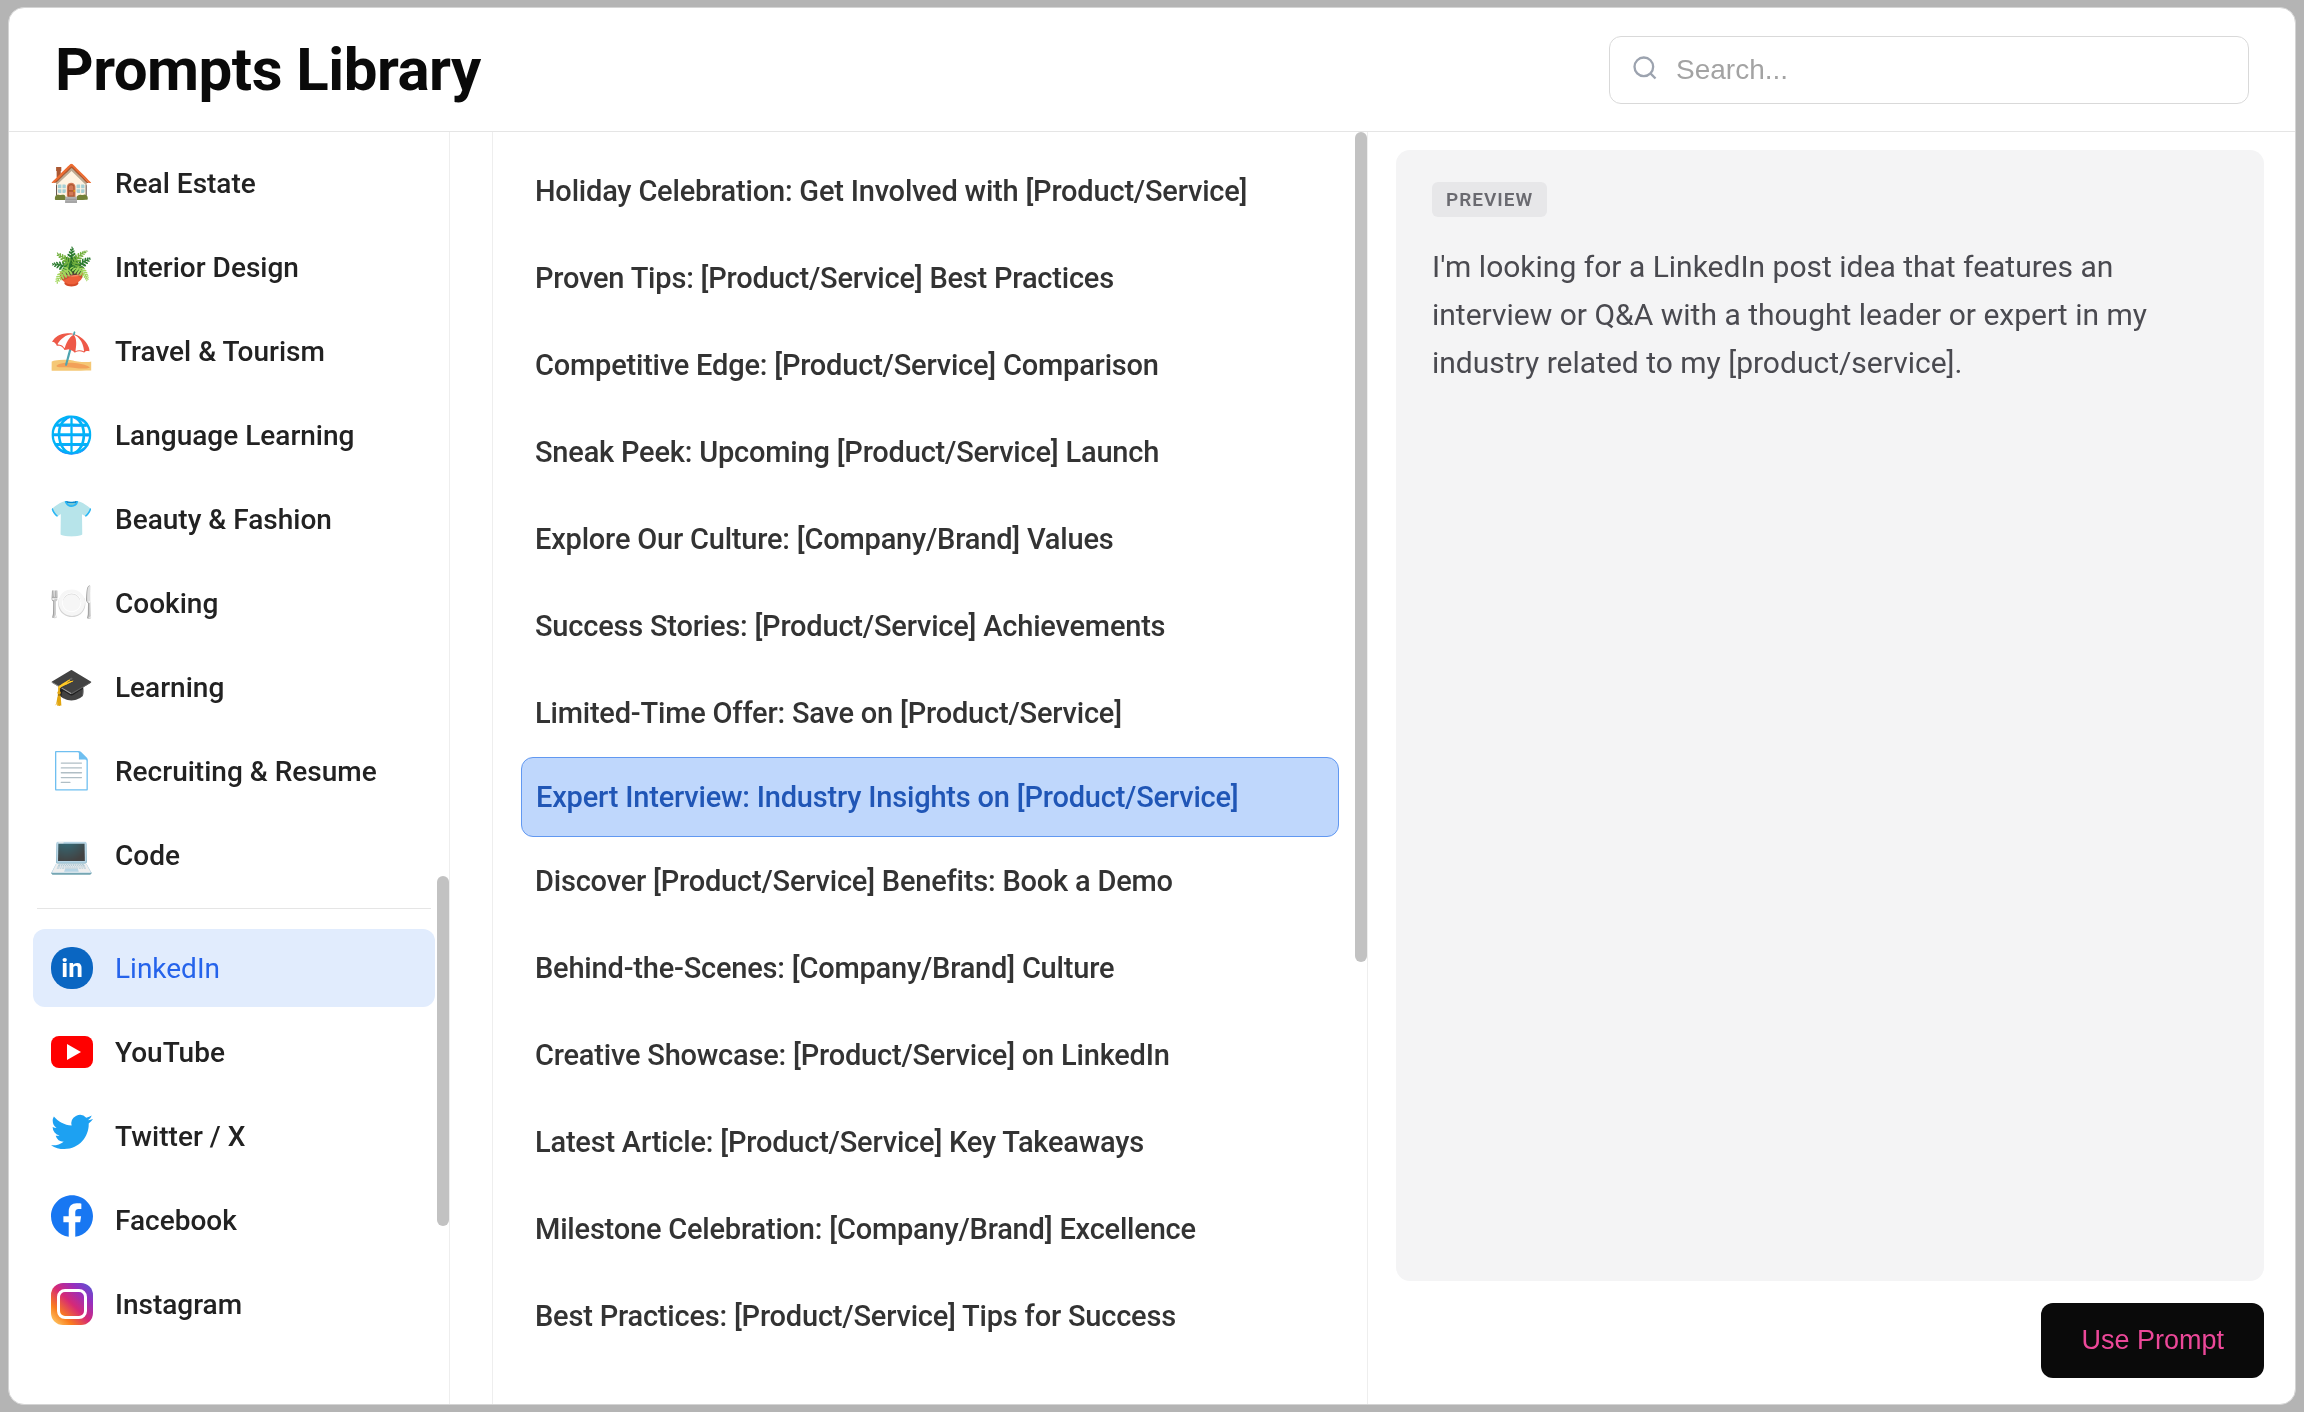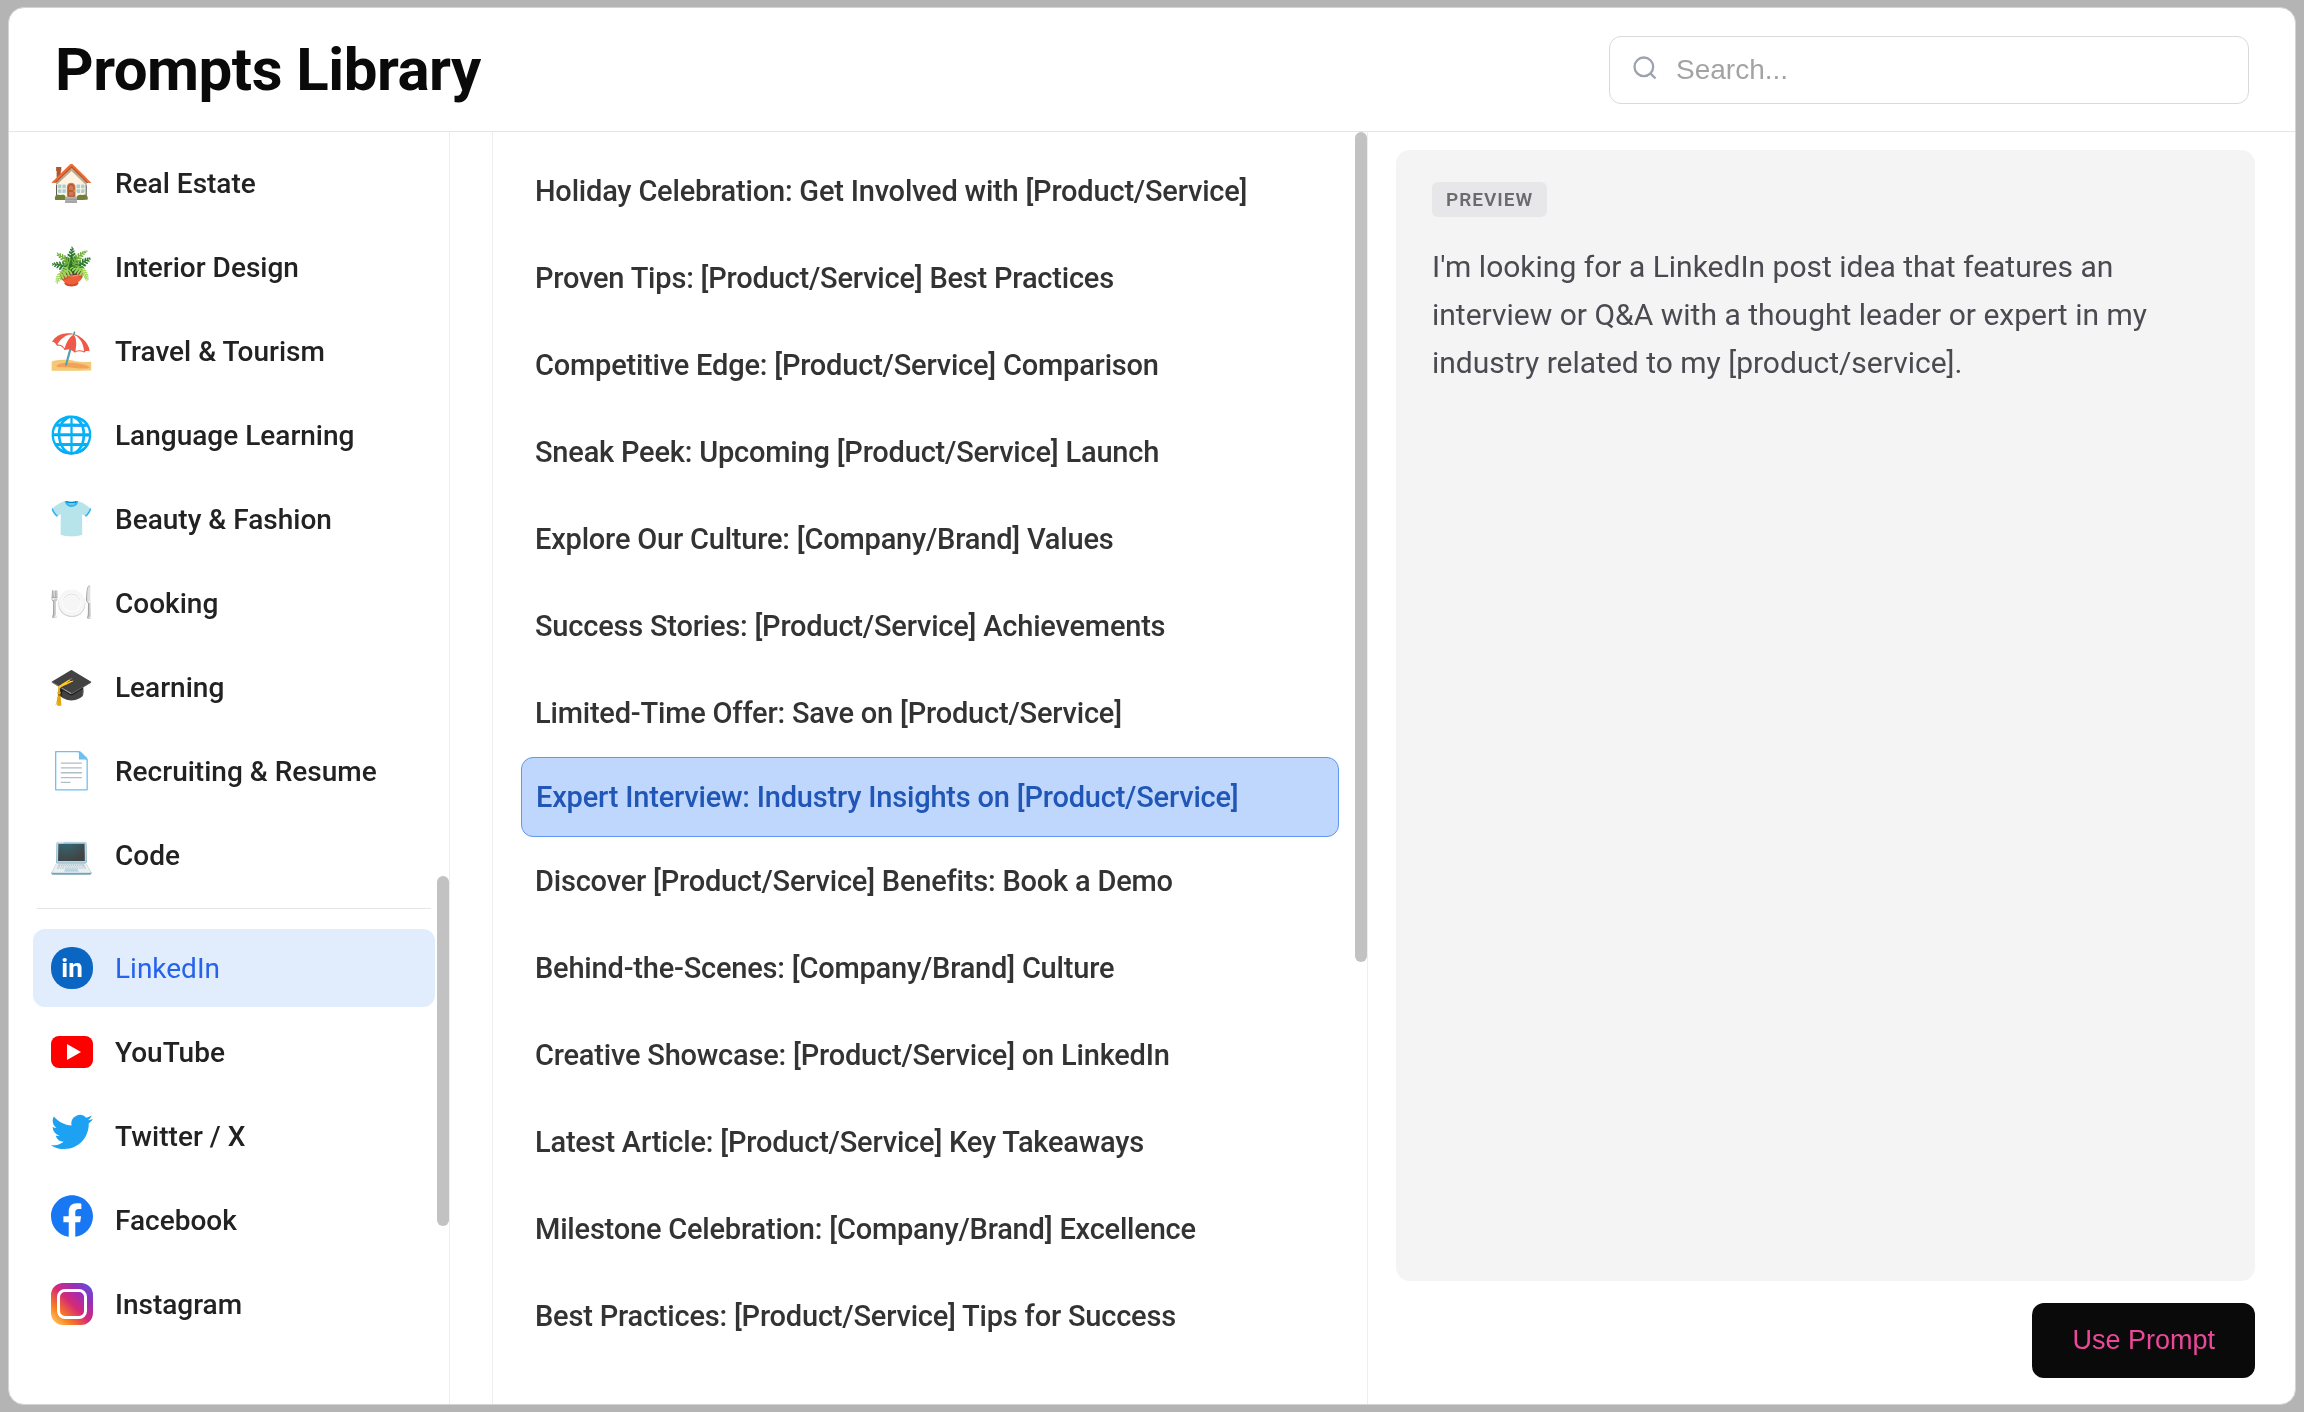--- a/index.html
+++ b/index.html
@@ -181,21 +181,21 @@
     
     .prompt-item.selected {
       background: #bfd7fc;
       border: 1.5px solid #6198f1;
       color: #2056b6;
       padding: 22px 14px;
     }
     
     .right-panel {
       flex: 1;
-      padding: 18px 40px 26px 14px;
+      padding: 18px 31px 26px 14px;
       display: flex;
       flex-direction: column;
     }
     
     .preview-box {
       background: #f4f4f5;
       border-radius: 14px;
       padding: 32px 36px;
       flex: 1;
       margin-bottom: 22px;

